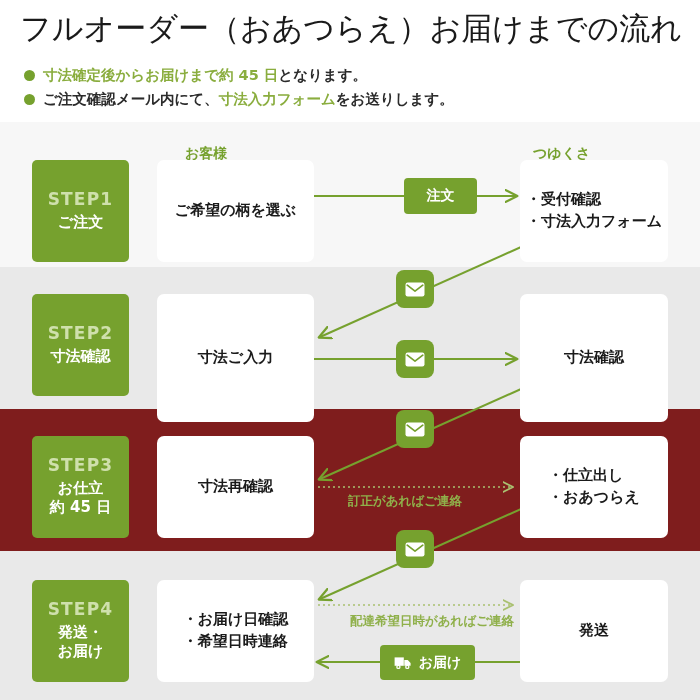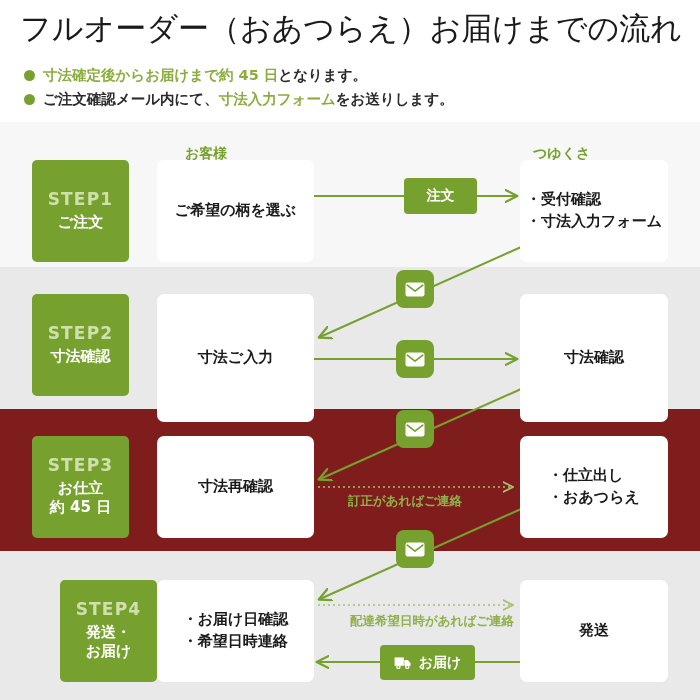--- a/index.html
+++ b/index.html
@@ -80,21 +80,21 @@
     display: flex;
     flex-direction: column;
     align-items: center;
     justify-content: center;
     box-sizing: border-box;
     text-align: center;
   }
   #row-1 .step-badge { top: 38px; height: 102px; }
   #row-2 .step-badge { top: 27px; height: 102px; }
   #row-3 .step-badge { top: 27px; height: 102px; }
-  #row-4 .step-badge { top: 29px; height: 102px; margin-left: 28px; }
+  #row-4 .step-badge { top: 29px; height: 102px; }
 
   .step-num {
     font-size: 17px;
     font-weight: bold;
     letter-spacing: 1.2px;
     color: #cfe0ac;
     margin-bottom: 4px;
     line-height: 1.1;
   }
   .step-label {

